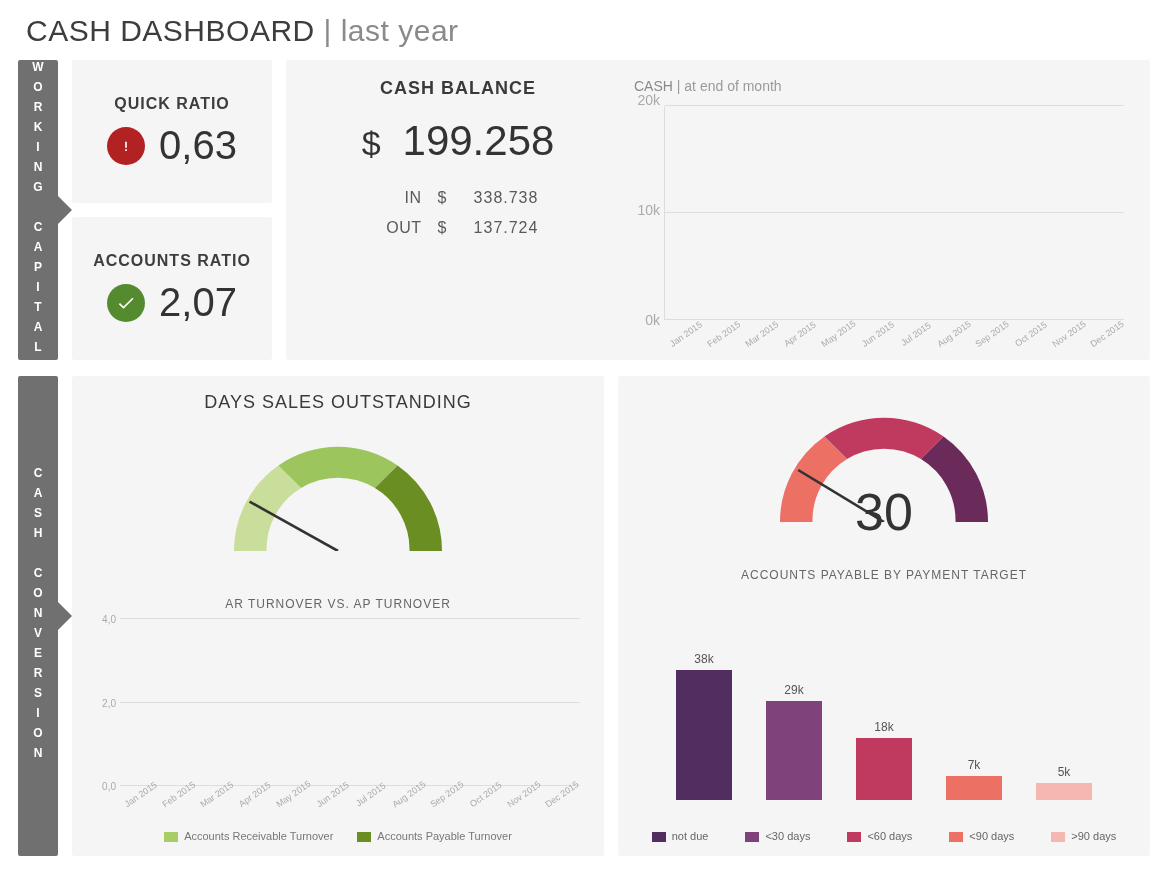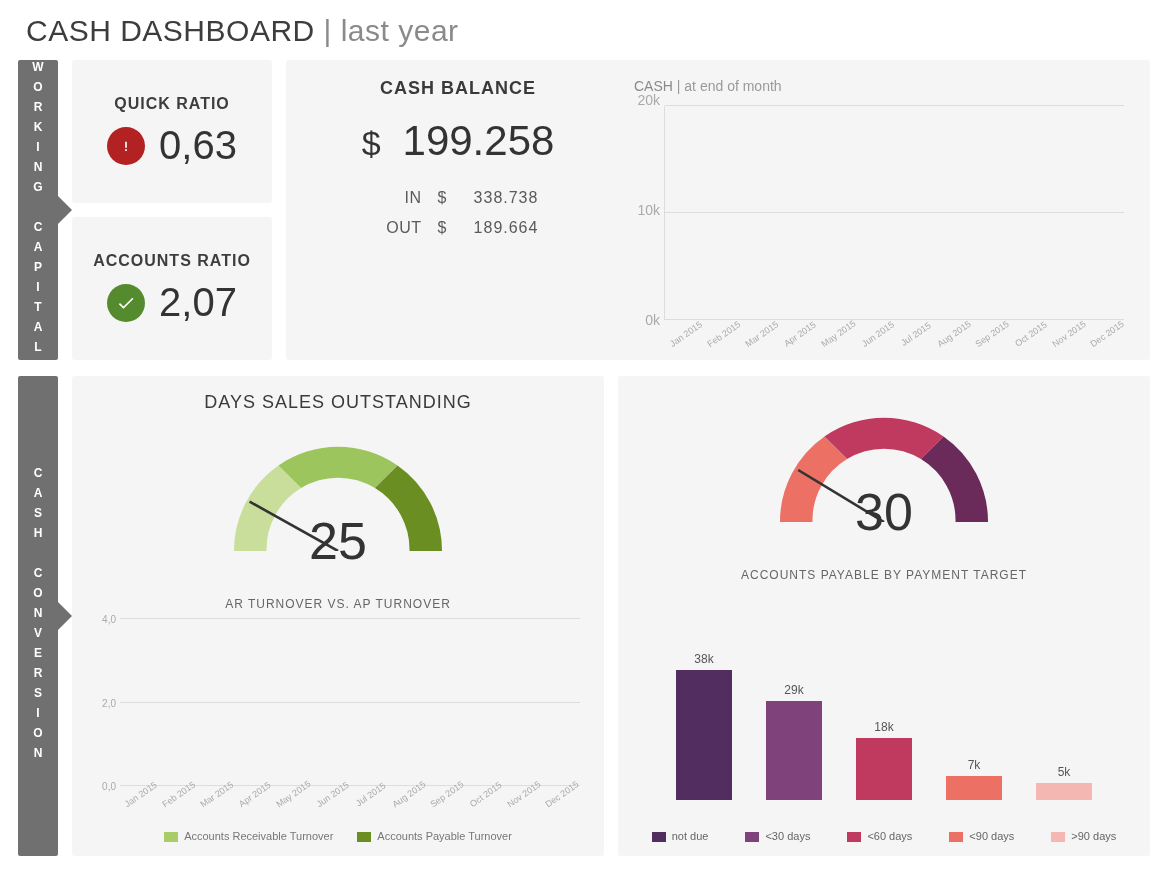--- a/index.html
+++ b/index.html
@@ -146,21 +146,21 @@
         <span>199.258</span>
       </div>
       <div class="io-row">
         <span class="lbl">IN</span>
         <span>$</span>
         <span class="v">338.738</span>
       </div>
       <div class="io-row">
         <span class="lbl">OUT</span>
         <span>$</span>
-        <span class="v">189.664</span>
+        <span class="v">137.724</span>
       </div>
     </div>
 
     <div class="cash-chart">
       <div class="chart-title"><span class="b">CASH</span><span> | at end of month</span></div>
       <div class="bars-wrap">
         <div class="yticks" id="cash-yticks">
               <div style="bottom: 100%;">20k</div>
               <div style="bottom: 50%;">10k</div>
               <div style="bottom: 0%;">0k</div>
@@ -234,21 +234,20 @@
 
   <div class="card panel">
     <div class="panel-title">DAYS SALES OUTSTANDING</div>
     <div class="gauge-wrap">
       <svg class="gauge" viewBox="0 0 200 100">
         <path d="M20 100 A80 80 0 0 1 54.2 34.2 L71.6 51.6 A55 55 0 0 0 45 100 Z" fill="#c9de9a"></path>
         <path d="M54.2 34.2 A80 80 0 0 1 145.8 34.2 L128.4 51.6 A55 55 0 0 0 71.6 51.6 Z" fill="#9cc65d"></path>
         <path d="M145.8 34.2 A80 80 0 0 1 180 100 L155 100 A55 55 0 0 0 128.4 51.6 Z" fill="#6b8e23"></path>
         <line x1="100" y1="100" x2="32" y2="62" stroke="#333" stroke-width="2"></line>
       </svg>
-      <div class="gauge-val">25</div>
     </div>
     <div class="subchart-title">AR TURNOVER VS. AP TURNOVER</div>
     <div class="subchart">
       <div class="yticks2" id="turn-y">
             <div style="bottom: 100%;">4,0</div>
             <div style="bottom: 50%;">2,0</div>
             <div style="bottom: 0%;">0,0</div>
           </div>
       <div class="plot2">
         <div class="gl" style="bottom:0%"></div>

